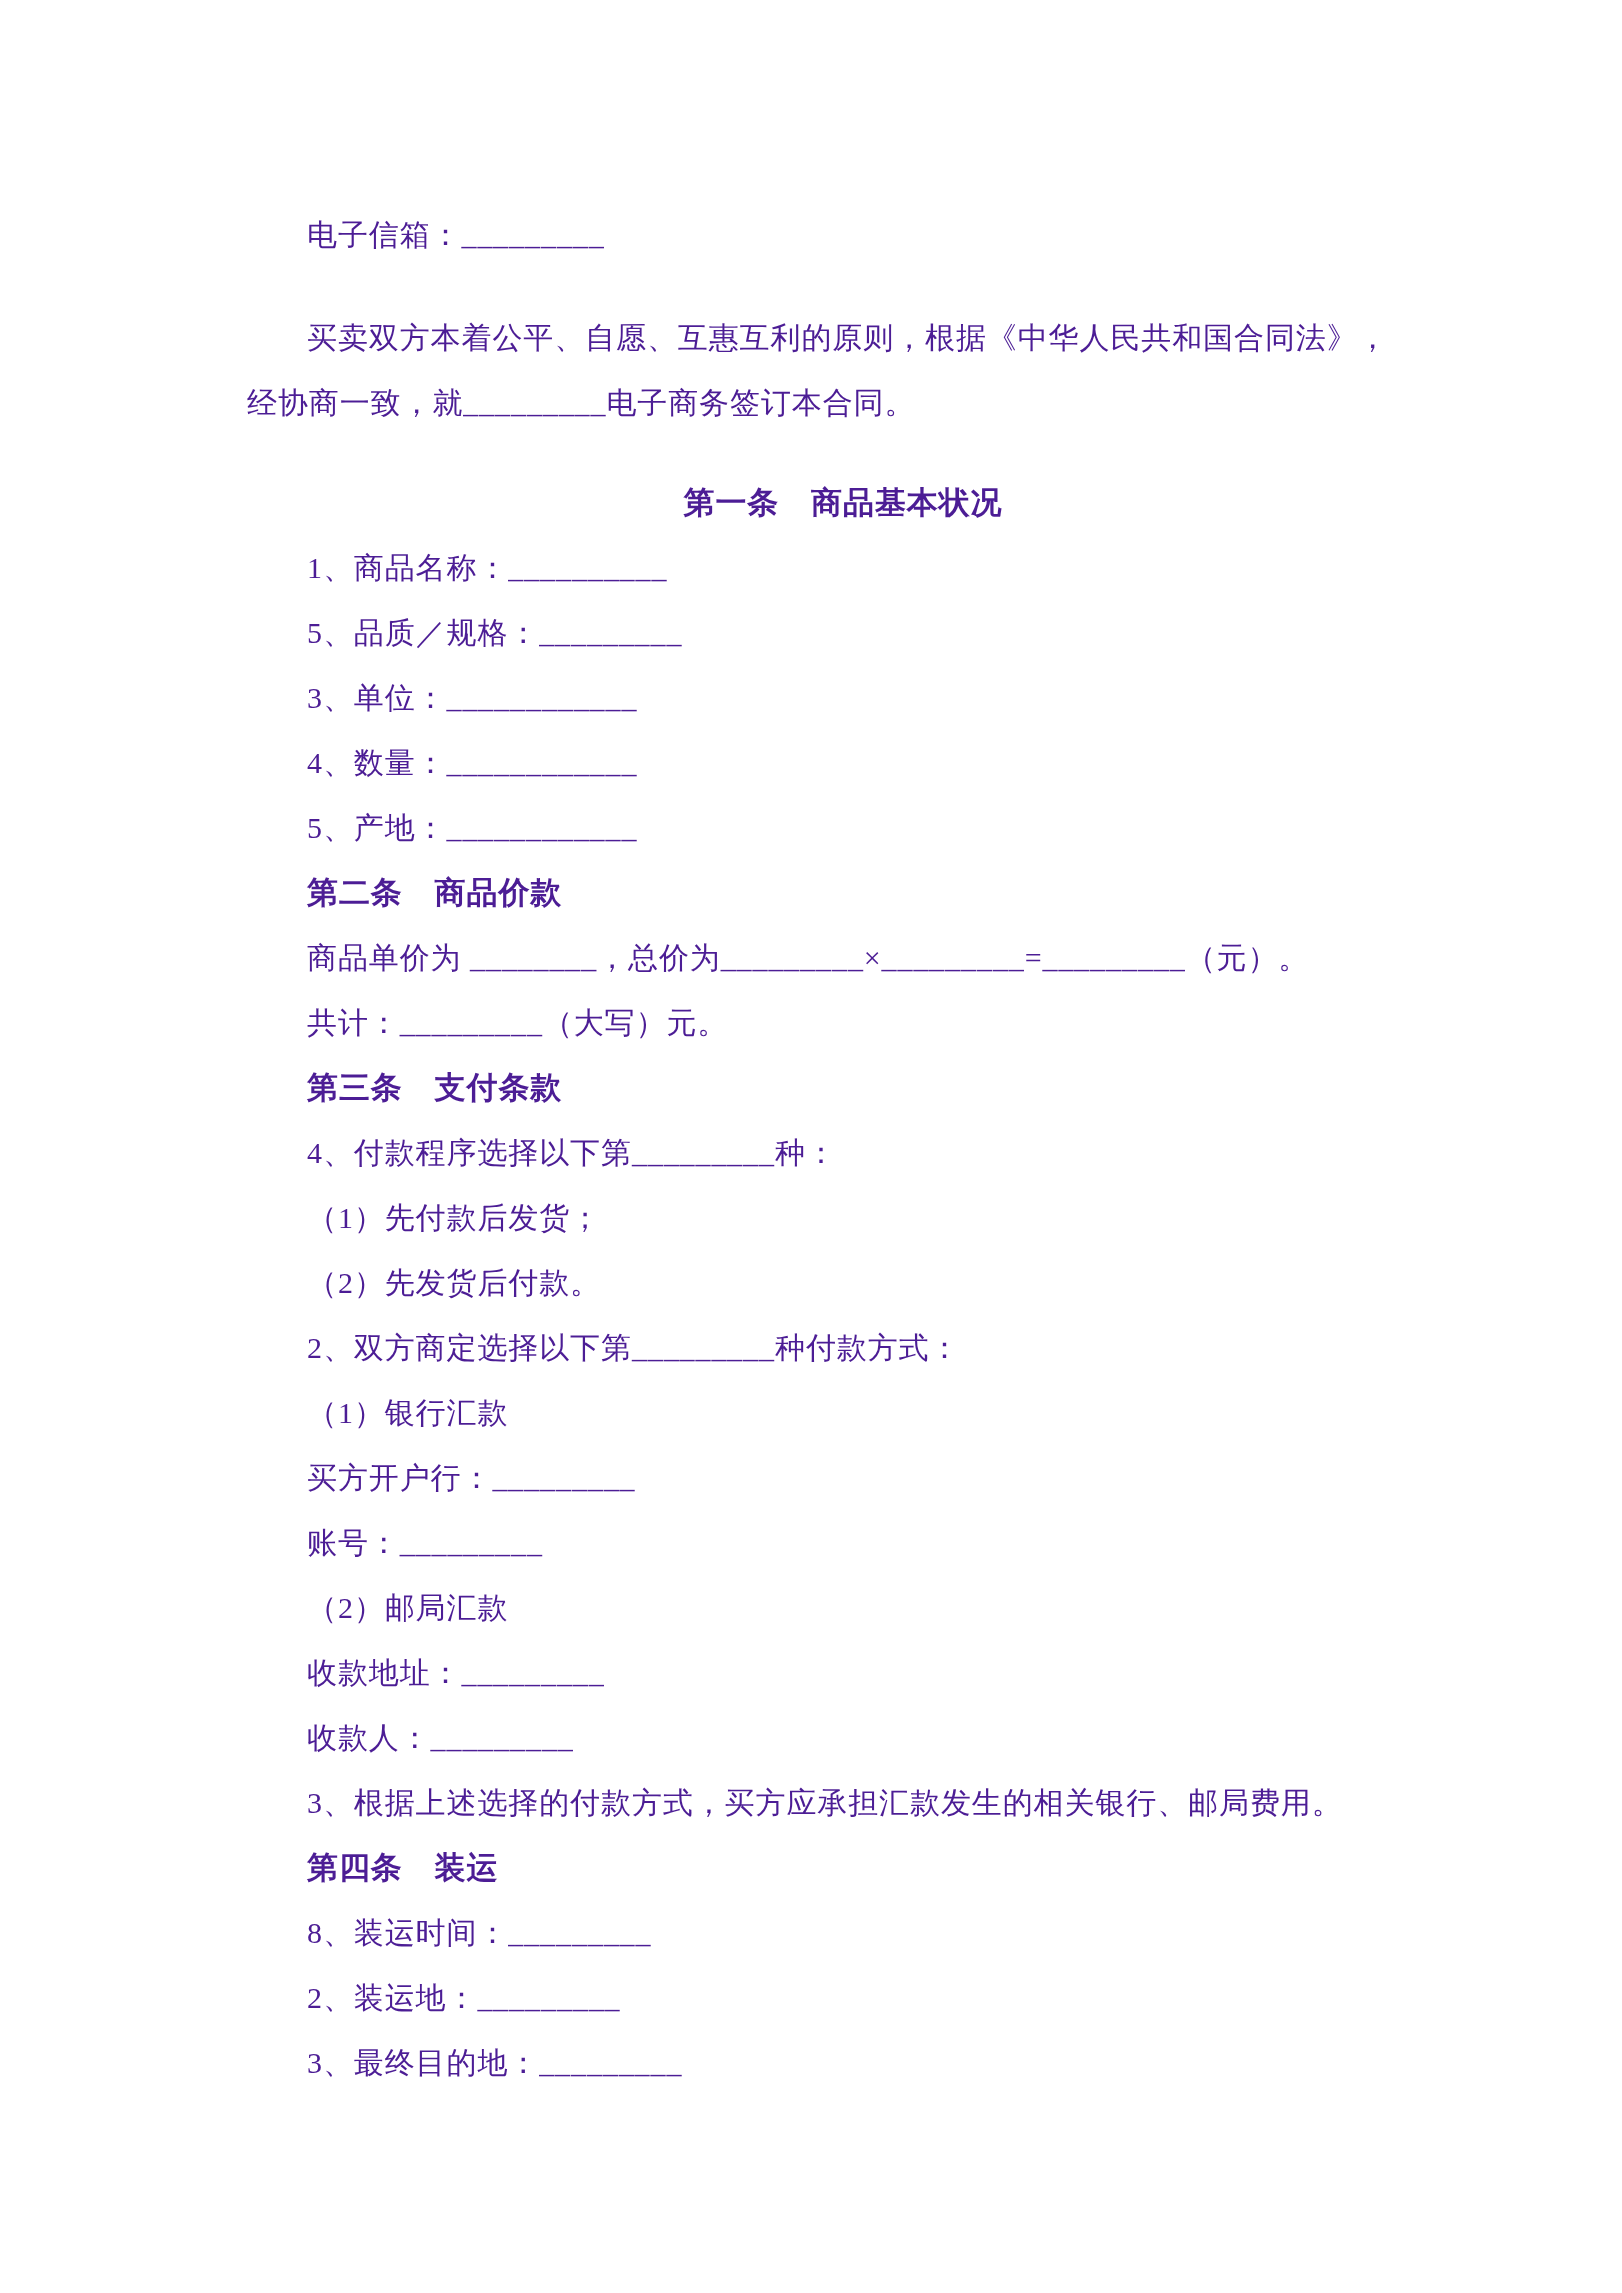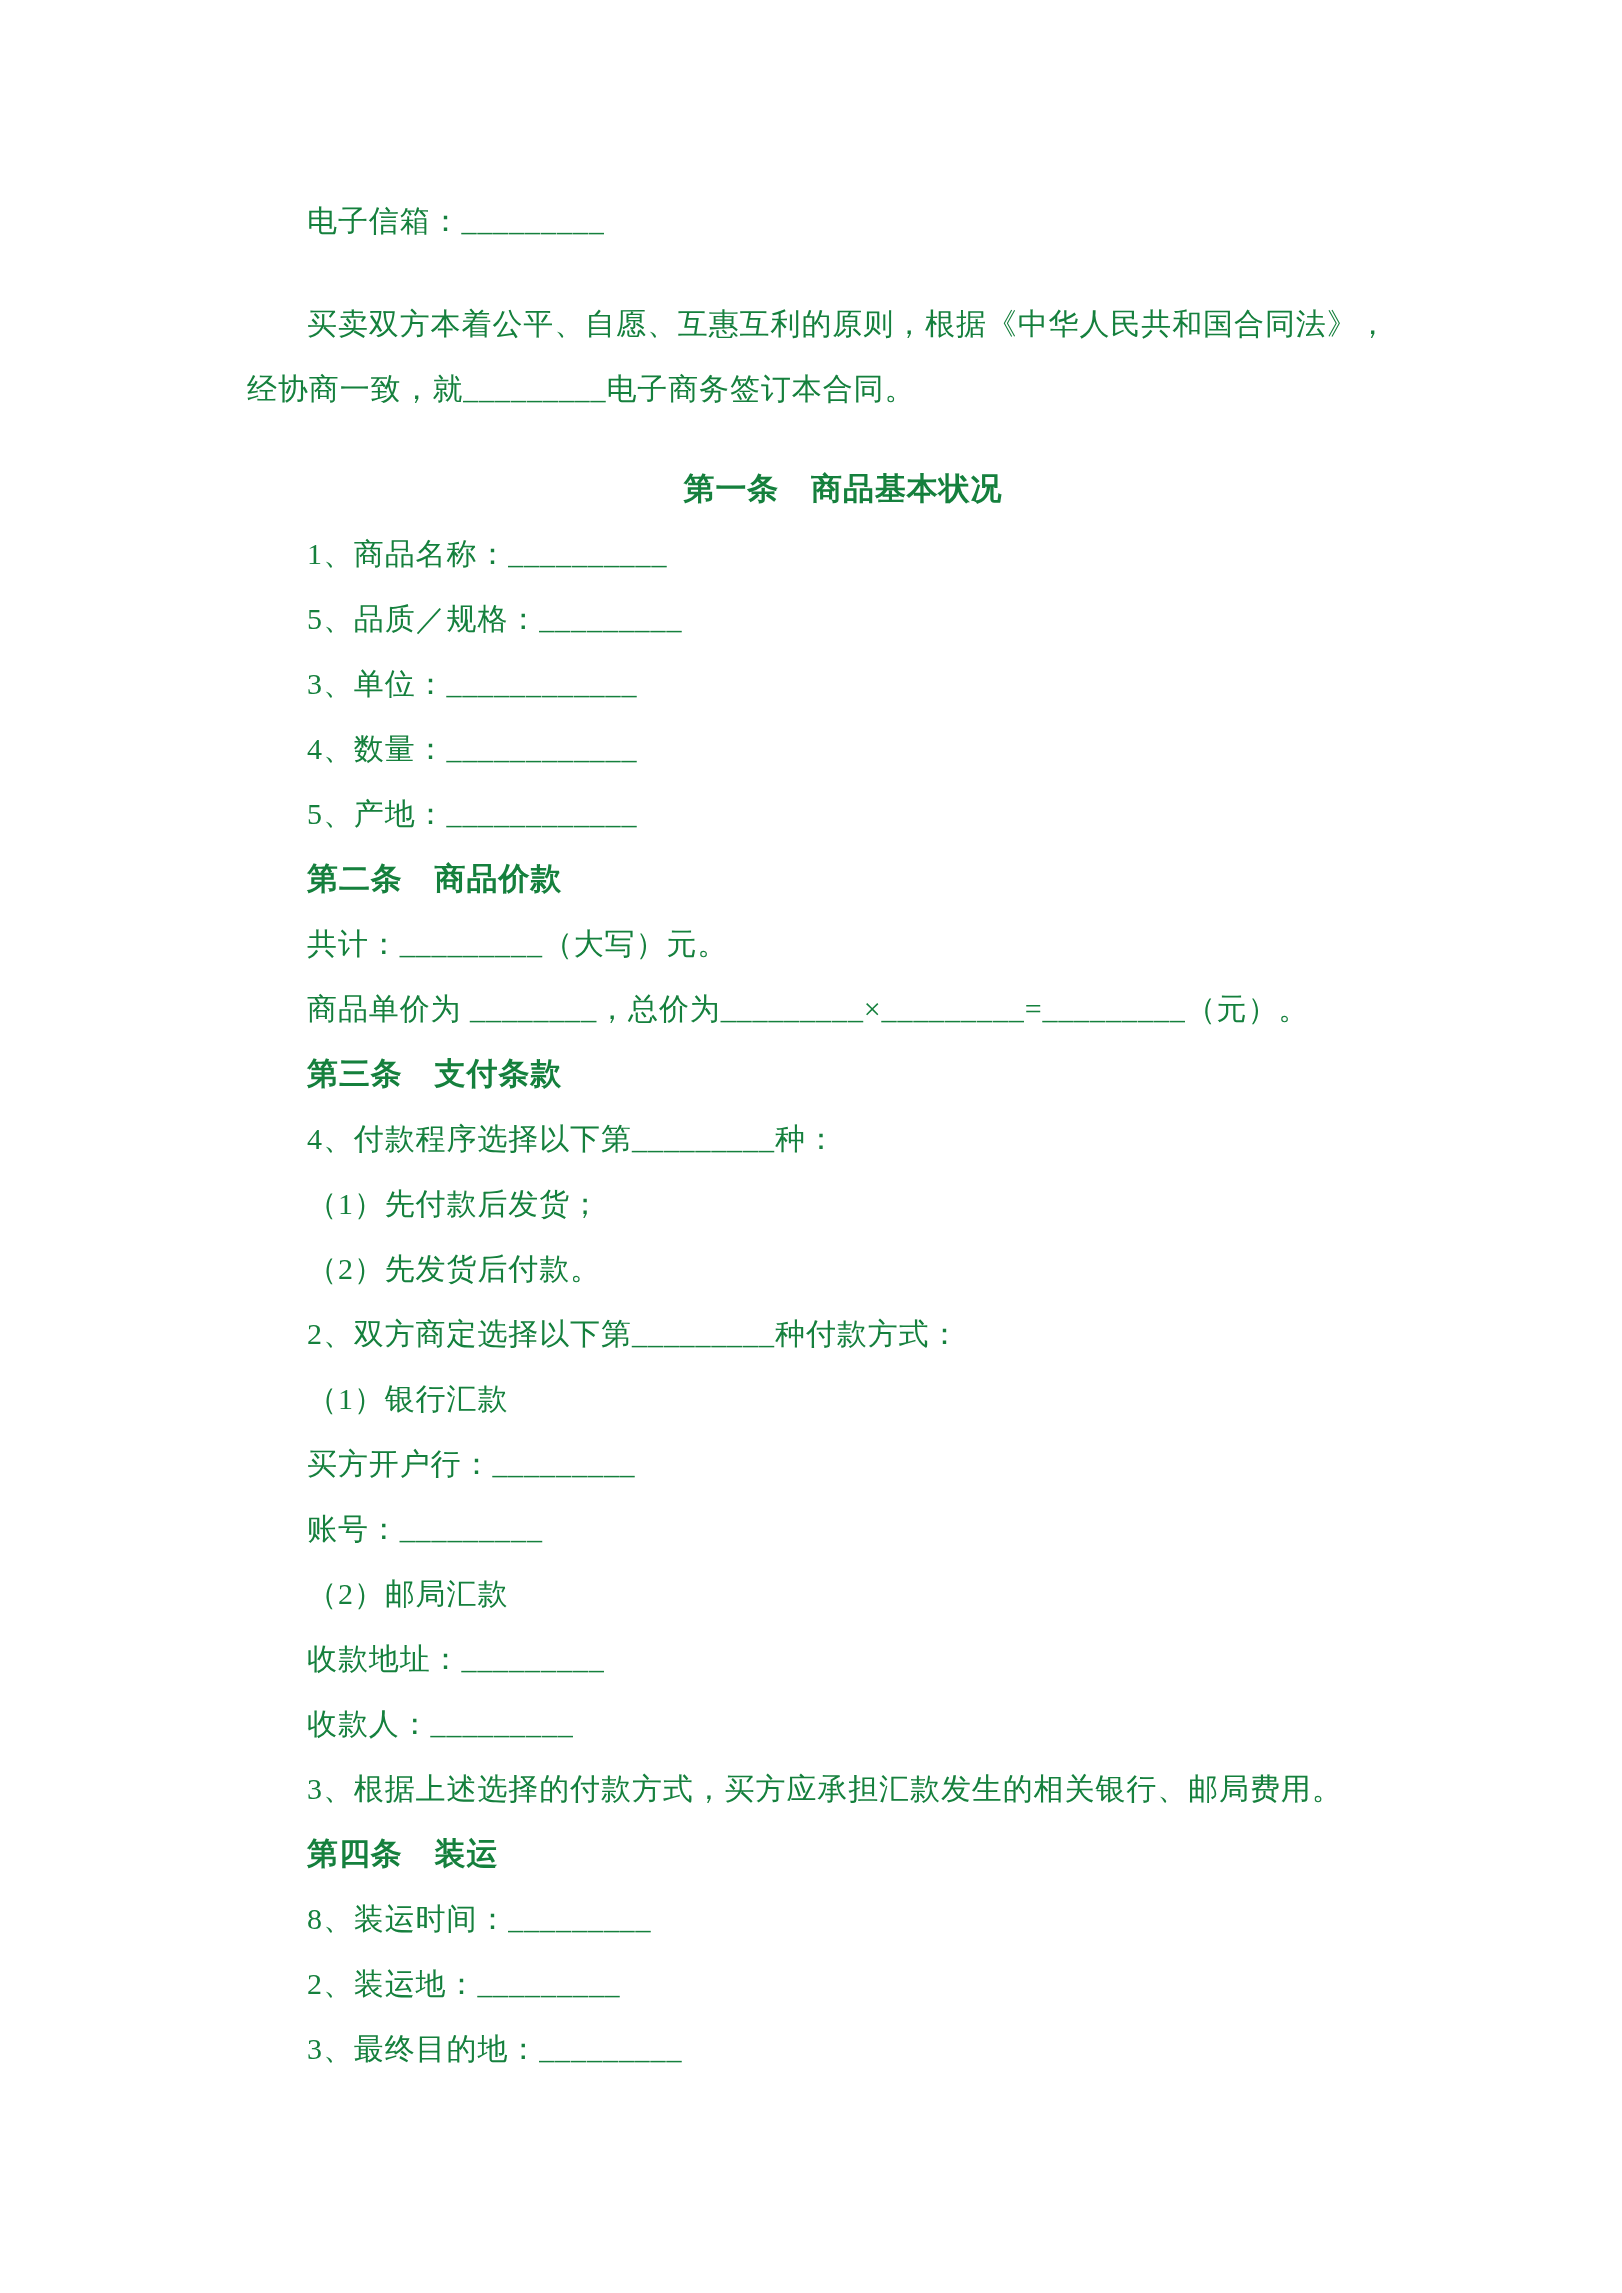--- a/index.html
+++ b/index.html
@@ -9,23 +9,23 @@
   body {
     width: 1623px;
     height: 2294px;
     background: #ffffff;
     position: relative;
     overflow: hidden;
   }
   .doc {
     position: absolute;
     left: 247px;
-    top: 188px;
+    top: 202px;
     width: 1132px;
-    color: #15803d;
+    color: #4c1d95;
     font-family: "Liberation Serif", "DejaVu Serif", serif;
     font-size: 30px;
   }
   .doc p {
     margin: 0;
     line-height: 65px;
     text-indent: 60px;
     white-space: nowrap;
     letter-spacing: 0.9px;
   }
@@ -52,22 +52,22 @@
   <p>电子信箱：_________</p>
   <p class="gap-above">买卖双方本着公平、自愿、互惠互利的原则，根据《中华人民共和国合同法》，</p>
   <p class="flush">经协商一致，就_________电子商务签订本合同。</p>
   <p class="heading gap-above-sm">第一条　商品基本状况</p>
   <p>1、商品名称：__________</p>
   <p>5、品质／规格：_________</p>
   <p>3、单位：____________</p>
   <p>4、数量：____________</p>
   <p>5、产地：____________</p>
   <p class="heading">第二条　商品价款</p>
+  <p>商品单价为 ________，总价为_________×_________=_________（元）。</p>
   <p>共计：_________（大写）元。</p>
-  <p>商品单价为 ________，总价为_________×_________=_________（元）。</p>
   <p class="heading">第三条　支付条款</p>
   <p>4、付款程序选择以下第_________种：</p>
   <p>（1）先付款后发货；</p>
   <p>（2）先发货后付款。</p>
   <p>2、双方商定选择以下第_________种付款方式：</p>
   <p>（1）银行汇款</p>
   <p>买方开户行：_________</p>
   <p>账号：_________</p>
   <p>（2）邮局汇款</p>
   <p>收款地址：_________</p>

